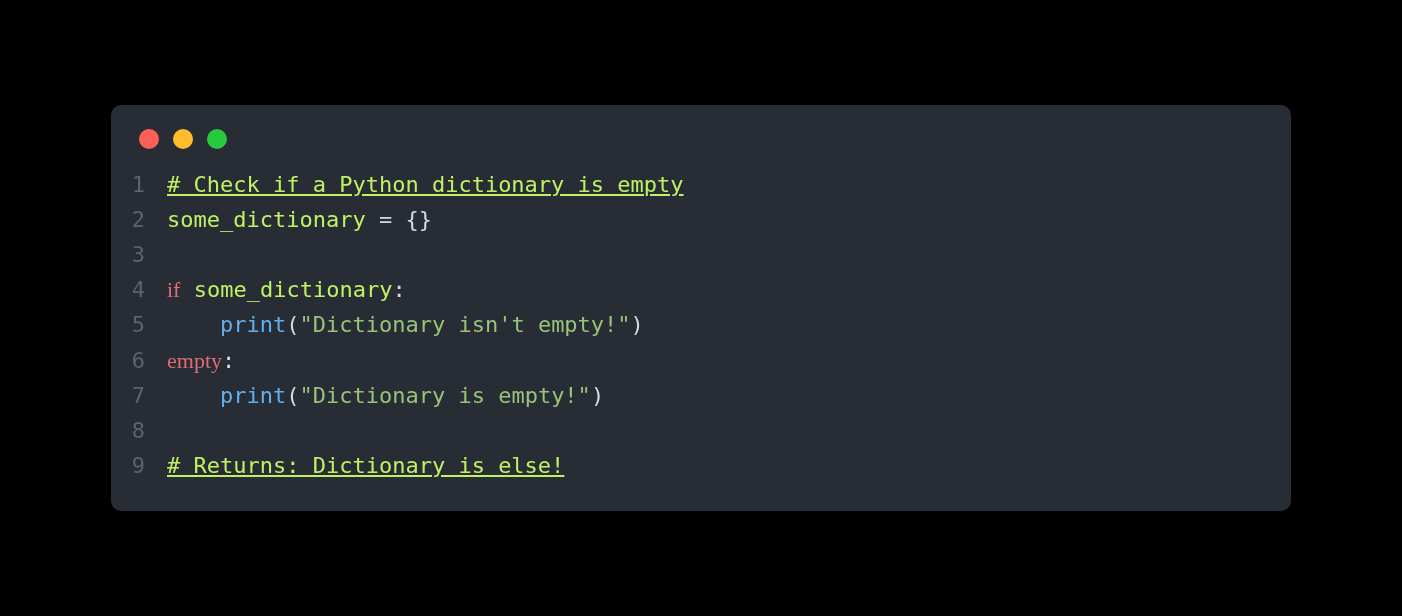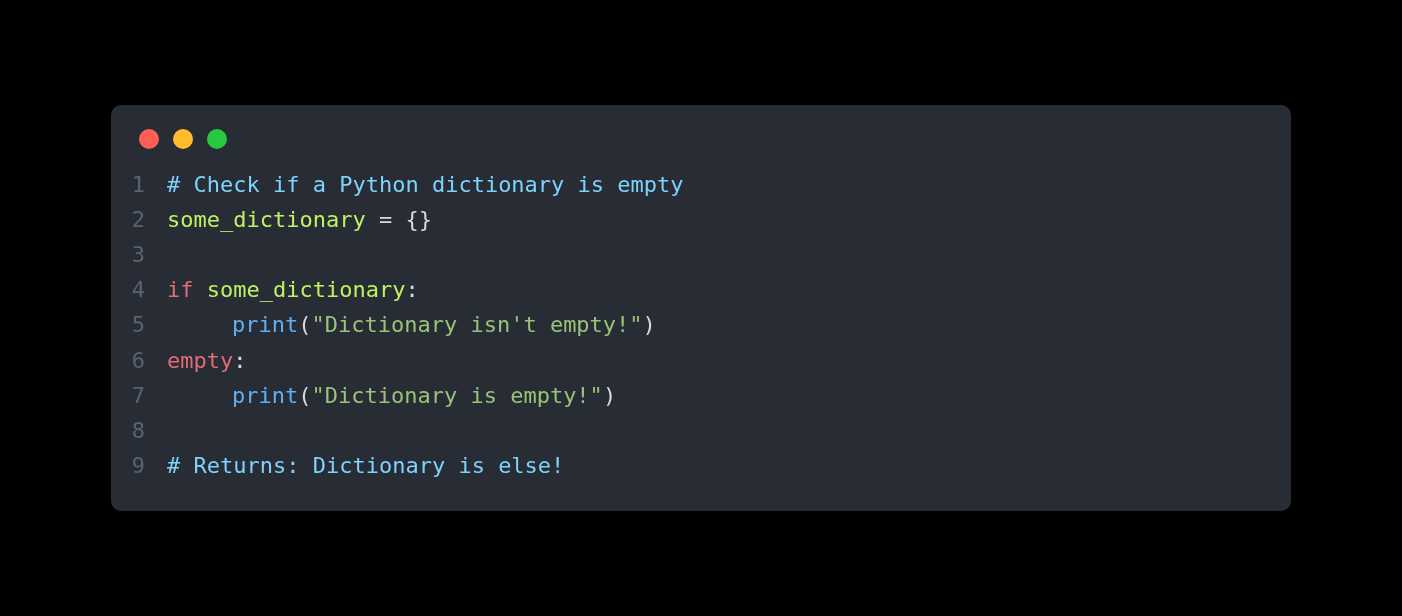--- a/index.html
+++ b/index.html
@@ -42,24 +42,24 @@
     }
     .lineno {
       color: #5c6370;
       width: 56px;
       text-align: right;
       padding-right: 22px;
       user-select: none;
       flex-shrink: 0;
     }
     .content { flex: 1; }
-    .t-comment { color: #7dd3fc; }
+    .t-comment { color: #bef264; text-decoration: underline; }
     .t-default { color: #bef264; }
-    .t-keyword { color: #e06c75; }
-    .t-func    { color: #61afef; margin-left: 12px; }
+    .t-keyword { color: #e06c75; font-family: Liberation Serif, serif; }
+    .t-func    { color: #61afef; }
     .t-string  { color: #98c379; }
     .t-punct   { color: #d7dae0; }
   </style>
 </head>
 <body>
 
 <div class="window">
   <div class="titlebar">
     <div class="dot red"></div>
     <div class="dot yellow"></div>

